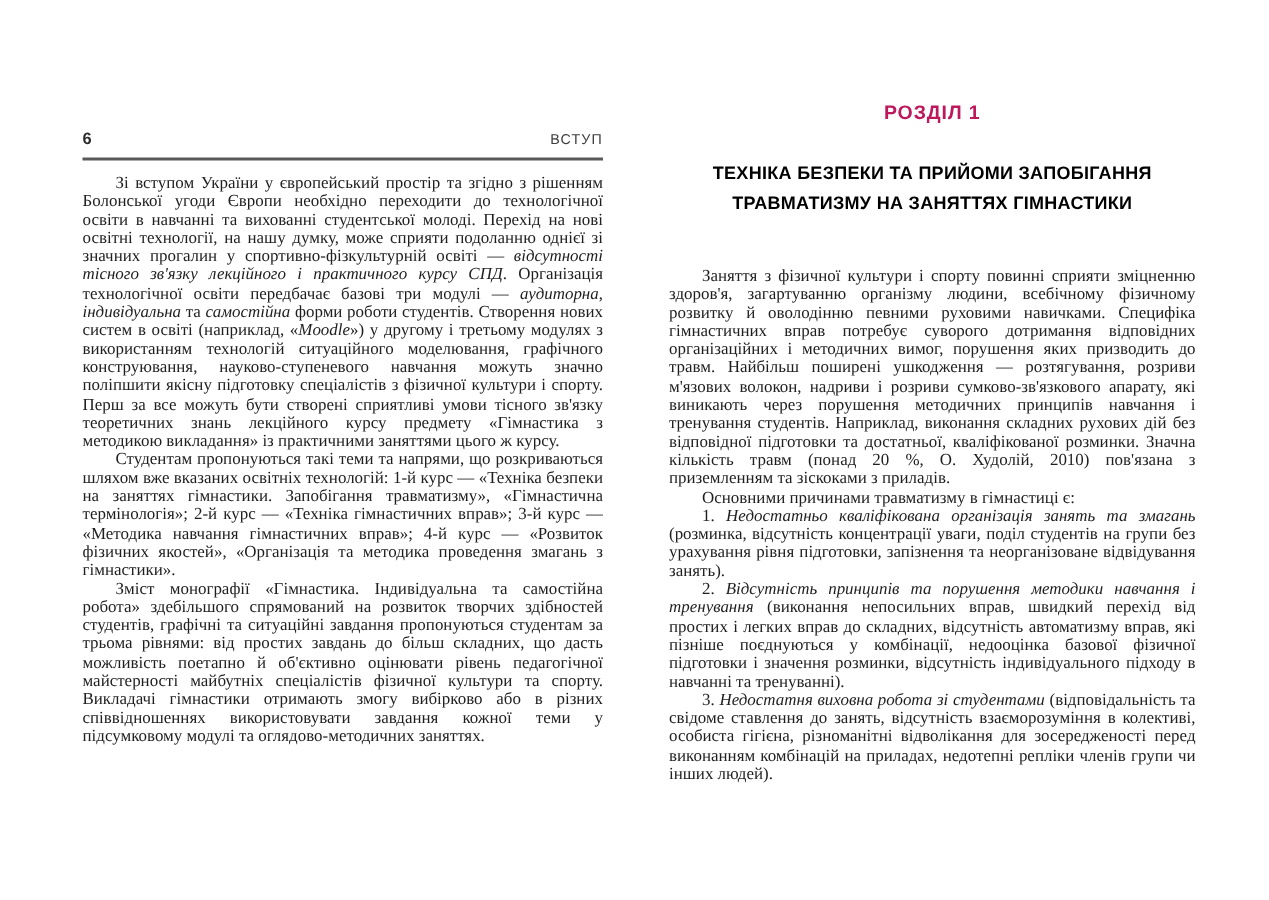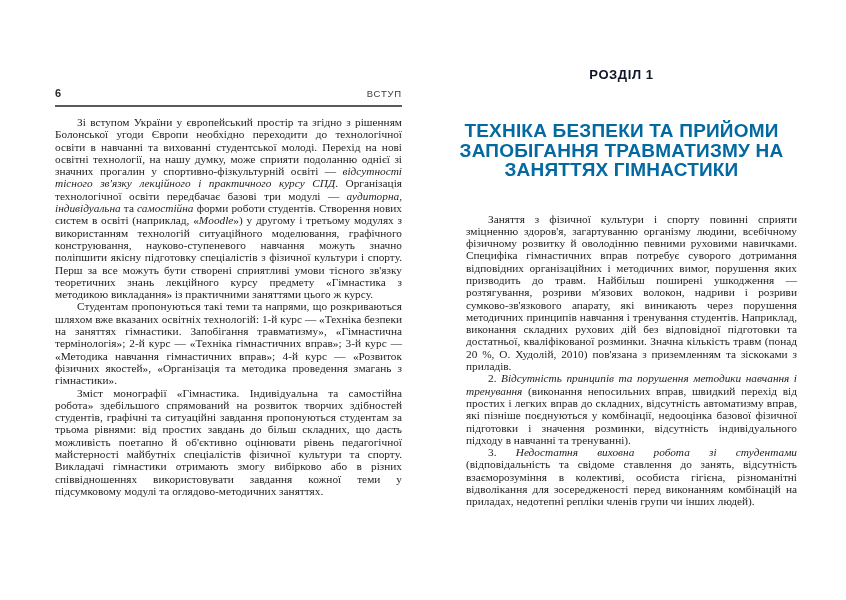--- a/index.html
+++ b/index.html
@@ -55,34 +55,34 @@
   .body-text p.no-indent { text-indent: 0; }
   .body-text i { font-style: italic; }
 
   .chapter-kicker {
     margin-top: 27px;
     text-align: center;
     font-family: "Liberation Sans", sans-serif;
     font-weight: bold;
     font-size: 13px;
     letter-spacing: 0.6px;
-    color: #0f172a;
+    color: #be185d;
   }
   .chapter-title {
-    margin: 39px auto 0 auto;
+    margin: 24px auto 0 auto;
     max-width: 330px;
     text-align: center;
     font-family: "Liberation Sans", sans-serif;
     font-weight: bold;
-    font-size: 19px;
+    font-size: 12px;
     line-height: 19.5px;
     letter-spacing: 0.2px;
-    color: #0369a1;
+    color: #000000;
   }
-  .page-right .body-text { margin-top: 33px; margin-left: 20px; }
+  .page-right .body-text { margin-top: 33px; }
 </style>
 </head>
 <body>
 
 <div class="spread">
 
   <div class="page-col page-left">
     <div class="running-header">
       <span class="page-number">6</span>
       <span class="running-title">ВСТУП</span>
@@ -92,18 +92,20 @@
         <p><span>Студентам пропонуються такі теми та напрями, що розкриваються шляхом вже вказаних освітніх технологій: 1-й курс — «Техніка безпеки на заняттях гімнастики. Запобігання травматизму», «Гімнастична термінологія»; 2-й курс — «Техніка гімнастичних вправ»; 3-й курс — «Методика навчання гімнастичних вправ»; 4-й курс — «Розвиток фізичних якостей», «Організація та методика проведення змагань з гімнастики».</span></p>
         <p><span>Зміст монографії «Гімнастика. Індивідуальна та самостійна робота» здебільшого спрямований на розвиток творчих здібностей студентів, графічні та ситуаційні завдання пропонуються студентам за трьома рівнями: від простих завдань до більш складних, що дасть можливість поетапно й об'єктивно оцінювати рівень педагогічної майстерності майбутніх спеціалістів фізичної культури та спорту. Викладачі гімнастики отримають змогу вибірково або в різних співвідношеннях використовувати завдання кожної теми у підсумковому модулі та оглядово-методичних заняттях.</span></p>
       </div>
   </div>
 
   <div class="page-col page-right">
     <div class="chapter-kicker">РОЗДІЛ 1</div>
     <div class="chapter-title">ТЕХНІКА БЕЗПЕКИ ТА ПРИЙОМИ ЗАПОБІГАННЯ ТРАВМАТИЗМУ НА ЗАНЯТТЯХ ГІМНАСТИКИ</div>
     <div class="body-text">
         <p><span>Заняття з фізичної культури і спорту повинні сприяти зміцненню здоров'я, загартуванню організму людини, всебічному фізичному розвитку й оволодінню певними руховими навичками. Специфіка гімнастичних вправ потребує суворого дотримання відповідних організаційних і методичних вимог, порушення яких призводить до травм. Найбільш поширені ушкодження — розтягування, розриви м'язових волокон, надриви і розриви сумково-зв'язкового апарату, які виникають через порушення методичних принципів навчання і тренування студентів. Наприклад, виконання складних рухових дій без відповідної підготовки та достатньої, кваліфікованої розминки. Значна кількість травм (понад 20 %, О. Худолій, 2010) пов'язана з приземленням та зіскоками з приладів.</span></p>
+        <p><span>Основними причинами травматизму в гімнастиці є:</span></p>
+        <p><span>1. </span><i>Недостатньо кваліфікована організація занять та змагань</i><span> (розминка, відсутність концентрації уваги, поділ студентів на групи без урахування рівня підготовки, запізнення та неорганізоване відвідування занять).</span></p>
         <p><span>2. </span><i>Відсутність принципів та порушення методики навчання і тренування</i><span> (виконання непосильних вправ, швидкий перехід від простих і легких вправ до складних, відсутність автоматизму вправ, які пізніше поєднуються у комбінації, недооцінка базової фізичної підготовки і значення розминки, відсутність індивідуального підходу в навчанні та тренуванні).</span></p>
         <p><span>3. </span><i>Недостатня виховна робота зі студентами</i><span> (відповідальність та свідоме ставлення до занять, відсутність взаєморозуміння в колективі, особиста гігієна, різноманітні відволікання для зосередженості перед виконанням комбінацій на приладах, недотепні репліки членів групи чи інших людей).</span></p>
       </div>
   </div>
 
 </div>
 
 </body></html>

